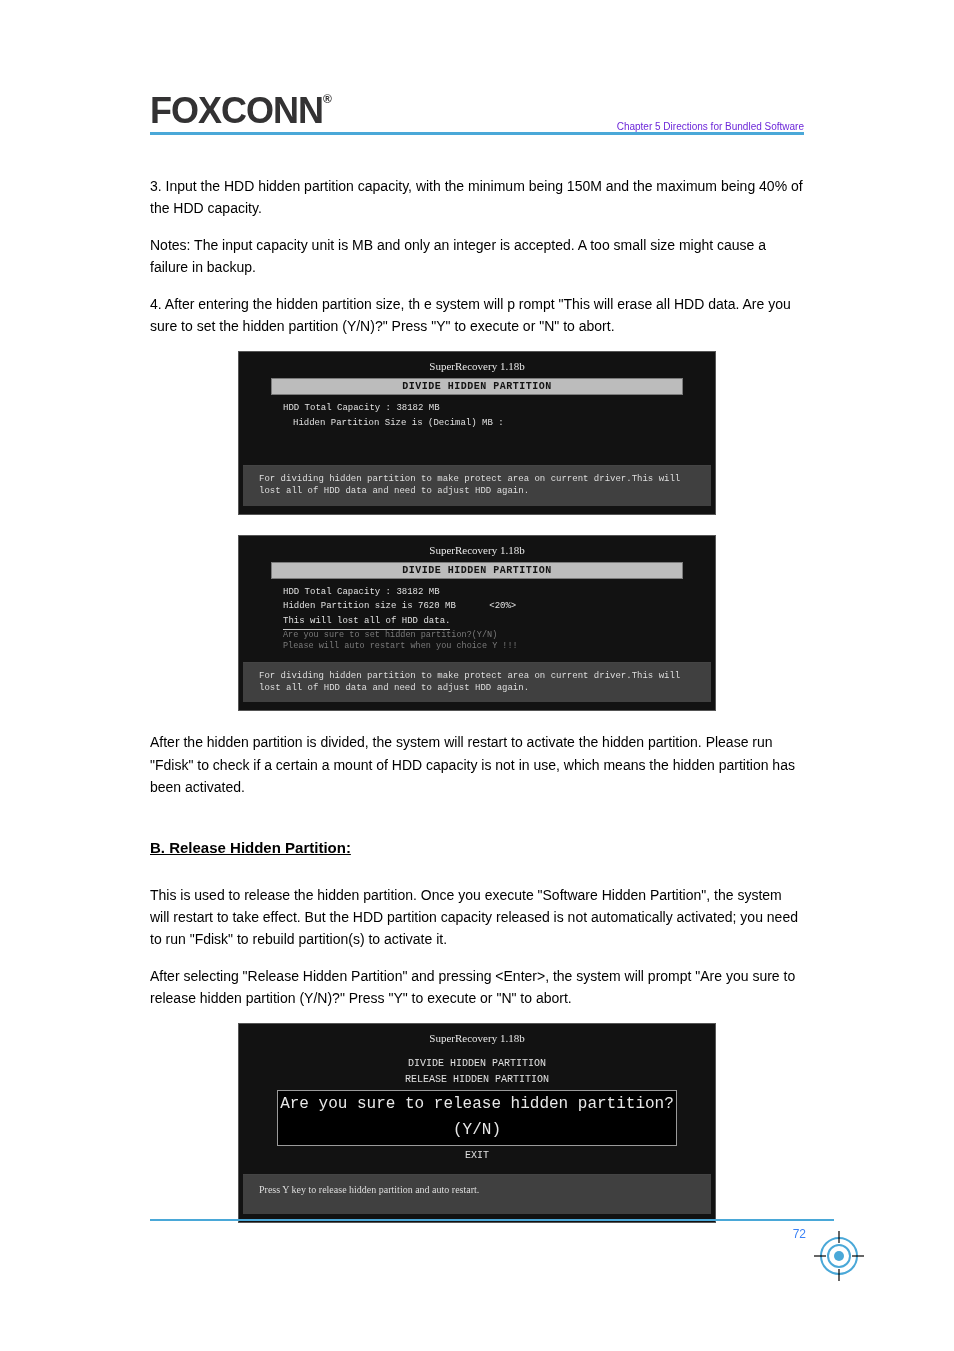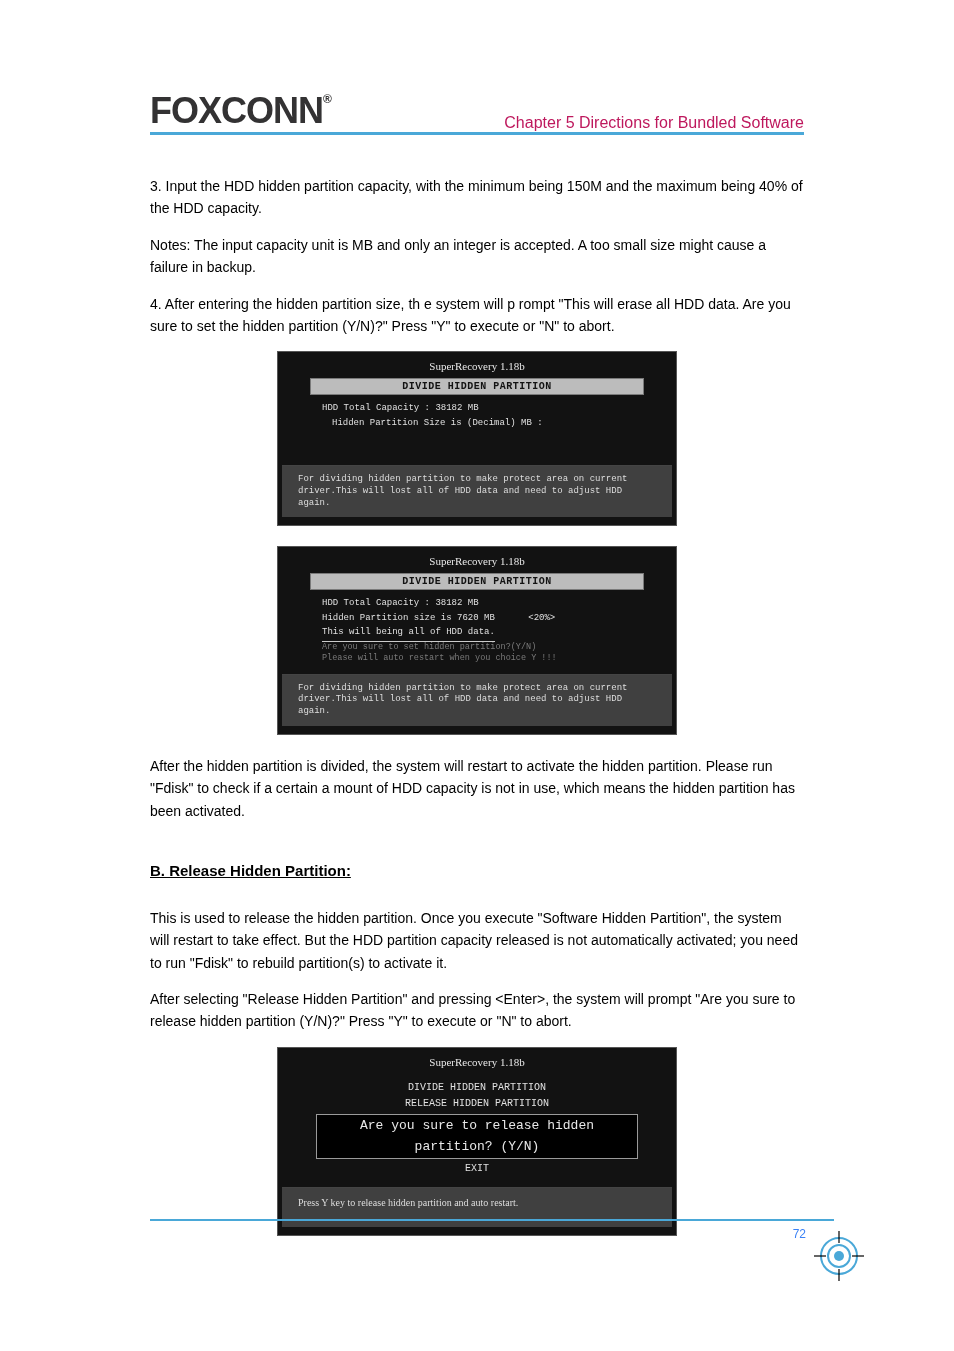--- a/index.html
+++ b/index.html
@@ -31,37 +31,37 @@
       text-transform: uppercase;
     }
     .logo-reg {
       font-size: 12px;
       vertical-align: top;
       position: relative;
       top: 2px;
     }
     .chapter {
       margin-left: auto;
-      font-size: 16px;
-      color: #be185d;
+      font-size: 10px;
+      color: #6d28d9;
     }
     .body-text {
       font-size: 14px;
       line-height: 1.6;
       margin-bottom: 14px;
     }
     .section-heading {
       font-size: 15px;
       font-weight: bold;
       text-decoration: underline;
       margin-top: 40px;
       margin-bottom: 28px;
     }
     .screenshot {
-      width: 400px;
+      width: 478px;
       margin: 14px auto 20px auto;
       background: #0b0b0b;
       position: relative;
       font-family: "Courier New", monospace;
     }
     .ss-outer {
       border: 1px solid #555;
       background: #121212;
       padding: 4px 4px 8px 4px;
     }
@@ -106,21 +106,21 @@
       font-size: 10px;
       text-align: center;
       padding: 6px 0 10px 0;
       line-height: 1.6;
     }
     .ss-menu-selected {
       border: 1px double #9a9a9a;
       margin: 2px 34px;
       padding: 1px 2px;
       color: #e8e8e8;
-      font-size: 13px;
+      font-size: 16px;
       background: #000;
     }
     .ss-percent { display: inline-block; margin-left: 28px; }
     .page-bar {
       position: absolute;
       bottom: 130px;
       left: 150px;
       right: 120px;
       height: 2px;
       background: #4aa8d8;
@@ -172,21 +172,21 @@
   <div class="screenshot">
     <div class="ss-outer">
       <div class="ss-title">SuperRecovery 1.18b</div>
       <div class="ss-panel-header">DIVIDE HIDDEN PARTITION</div>
       <div class="ss-body">
         <div>HDD Total Capacity : 38182 MB</div>
         <div>
           <span>Hidden Partition size is 7620 MB</span>
           <span class="ss-percent">&lt;20%&gt;</span>
         </div>
-        <div class="ss-underline">This will being all of HDD data.</div>
+        <div class="ss-underline">This will lost all of HDD data.</div>
         <div class="dim">Are you sure to set hidden partition?(Y/N)</div>
         <div class="dim">Please will auto restart when you choice Y !!!</div>
       </div>
       <div class="ss-bottom">For dividing hidden partition to make protect area on current driver.This will lost all of HDD data and need to adjust HDD again.</div>
     </div>
   </div>
 
   <div class="body-text">After the hidden partition is divided, the system will restart to activate the hidden partition. Please run "Fdisk" to check if a certain a mount of HDD capacity is not in use, which means the hidden partition has been activated.</div>
 
   <div class="section-heading">B.  Release Hidden Partition:</div>

